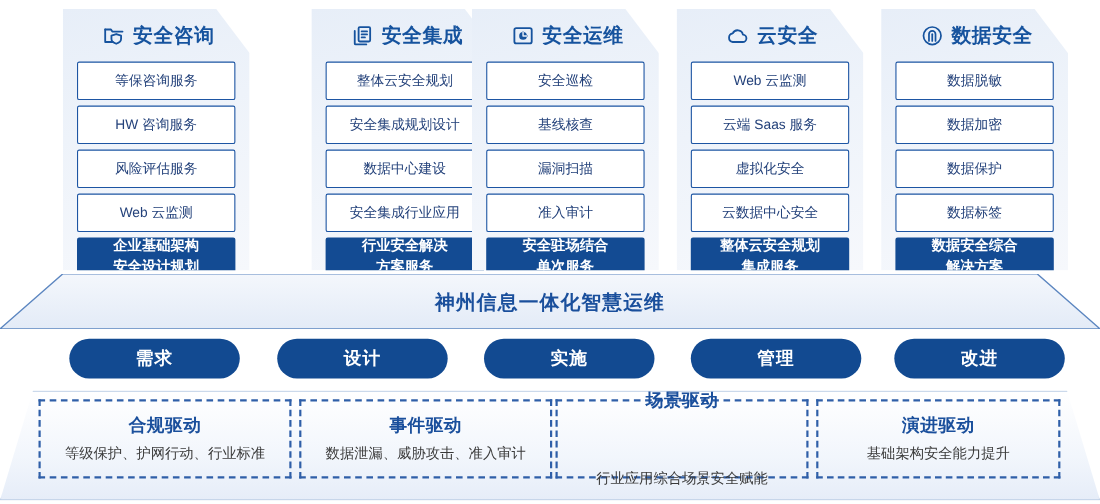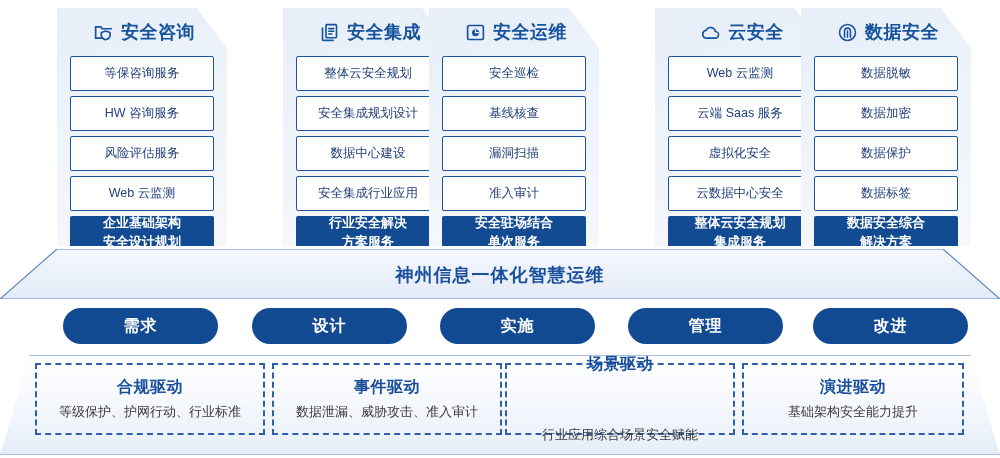--- a/index.html
+++ b/index.html
@@ -17,21 +17,21 @@
   }
   .col {
     position: absolute; top: 8px; width: 170px; height: 238px;
     background: linear-gradient(165deg, #e7eef8 0%, #eef3fa 42%, #f6f8fc 100%);
     -webkit-clip-path: polygon(0 0, 82% 0, 100% 17%, 100% 100%, 0 100%);
     clip-path: polygon(0 0, 82% 0, 100% 17%, 100% 100%, 0 100%);
   }
   .col-0 { left: 57px; }
   .col-1 { left: 245px; margin-left: 38px; }
   .col-2 { left: 429px; }
-  .col-3 { left: 615px; margin-left: 40px; }
+  .col-3 { left: 615px; }
   .col-4 { left: 801px; }
 
   .col-head {
     height: 48px; display: flex; align-items: center; justify-content: center;
     gap: 7px; padding-left: 4px;
   }
   .col-head .ico { width: 21px; height: 21px; display:block; flex: 0 0 auto; }
   .col-head .ttl {
     font-size: 18px; font-weight: 700; color: #16539e; letter-spacing: .5px;
     white-space: nowrap;

